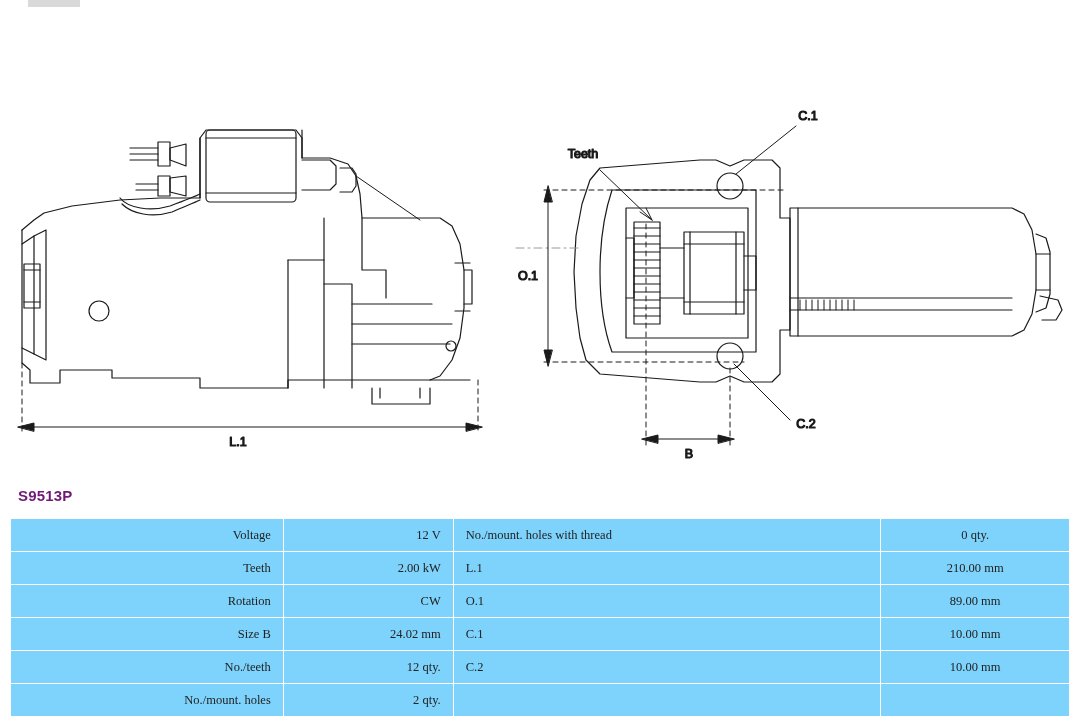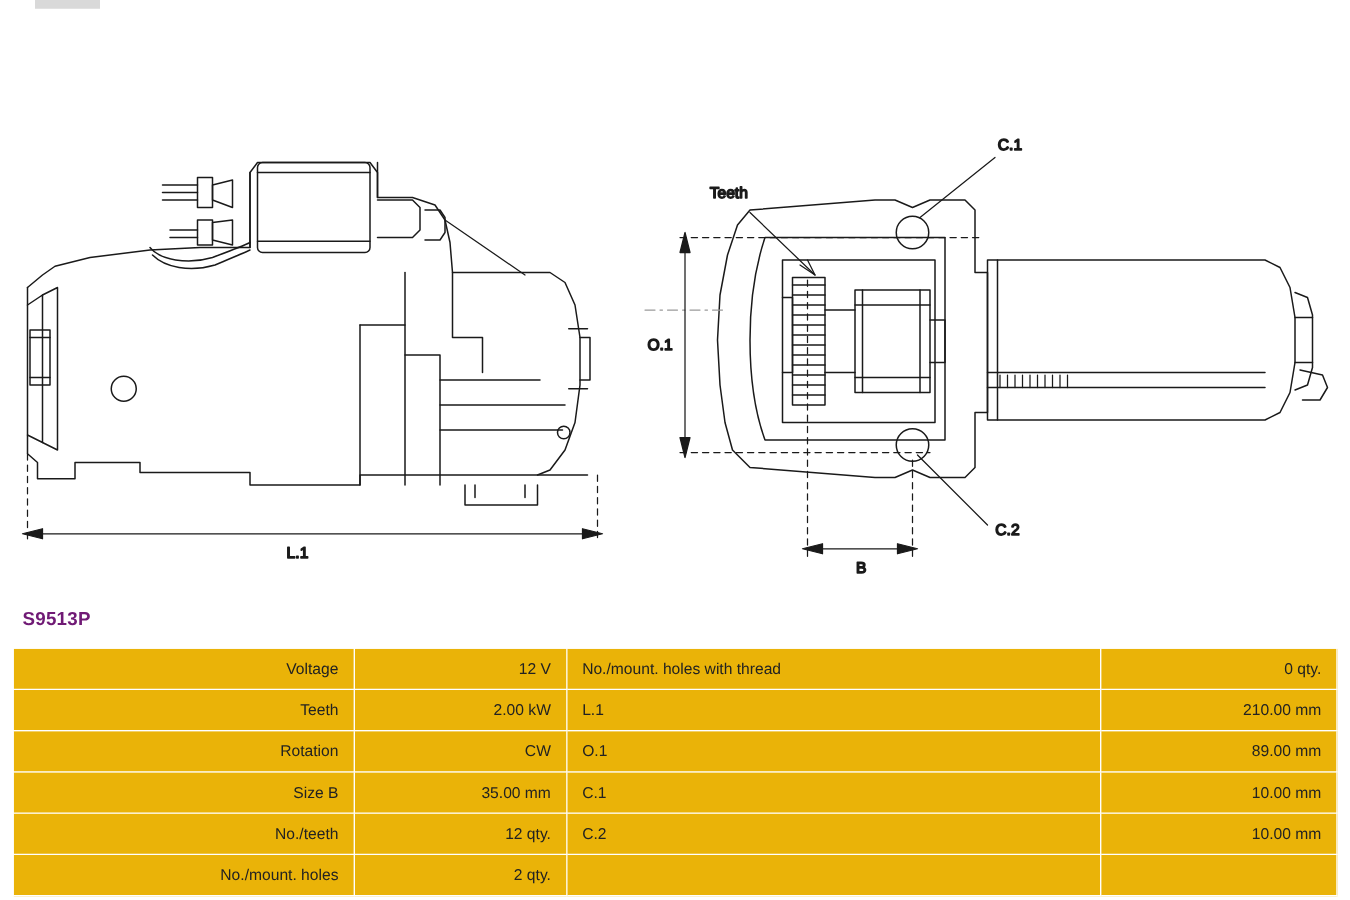--- a/index.html
+++ b/index.html
@@ -53,40 +53,41 @@
     left: 10px;
     top: 518px;
     width: 1060px;
     border-collapse: collapse;
     font-size: 12.5px;
   }
   table.specs td {
     border: 1px solid #ffffff;
     height: 32px;
     padding: 0 12px;
-    background: #eab308;
+    background: #7dd3fc;
     vertical-align: middle;
     white-space: nowrap;
+    font-family: Liberation Serif, serif;
   }
   td.label {
     text-align: right;
     width: 265px;
     color: #222;
   }
   td.value {
     text-align: right;
     width: 155px;
     color: #222;
   }
   td.label2 {
     width: 430px;
     color: #222;
   }
   td.value2 {
-    text-align: right;
+    text-align: center;
     width: 175px;
     color: #222;
   }
   td.empty {
     background: #dcdcdc;
   }
   .lbl {
     font-size: 12.5px;
     fill: #1a1a1a;
     font-family: "Liberation Sans", sans-serif;
@@ -262,21 +263,21 @@
         <td class="value2">210.00 mm</td>
       </tr>
       <tr>
         <td class="label">Rotation</td>
         <td class="value">CW</td>
         <td class="label2">O.1</td>
         <td class="value2">89.00 mm</td>
       </tr>
       <tr>
         <td class="label">Size B</td>
-        <td class="value">35.00 mm</td>
+        <td class="value">24.02 mm</td>
         <td class="label2">C.1</td>
         <td class="value2">10.00 mm</td>
       </tr>
       <tr>
         <td class="label">No./teeth</td>
         <td class="value">12 qty.</td>
         <td class="label2">C.2</td>
         <td class="value2">10.00 mm</td>
       </tr>
       <tr>

